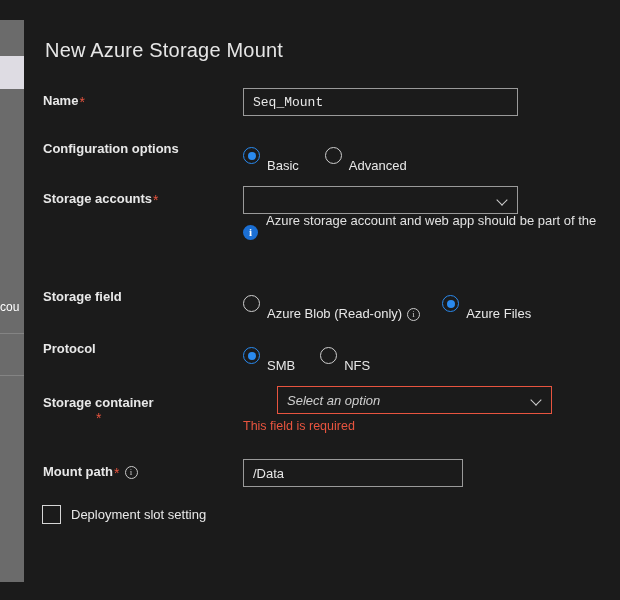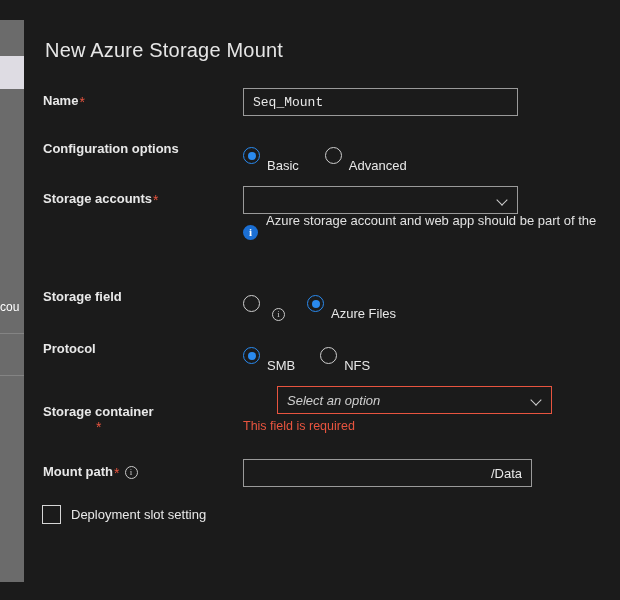--- a/index.html
+++ b/index.html
@@ -365,20 +365,21 @@
     </div>
 
     <div class="row" style="top:286px;height:22px;">
       <div class="f-label" style="top:3px;">
         <span>Storage field</span>
       </div>
       <div class="radio-group" style="left:219px;top:0px;">
         <div class="radio-opt">
           <span class="radio-mark"></span>
           <span class="radio-text">
+              <span>Azure Blob (Read-only)</span>
               <span class="info-outline"></span>
             </span>
         </div>
         <div class="radio-opt on" style="margin-left:22px;">
           <span class="radio-mark"></span>
           <span class="radio-text">Azure Files</span>
         </div>
       </div>
     </div>
 
@@ -392,38 +393,38 @@
           <span class="radio-text">SMB</span>
         </div>
         <div class="radio-opt" style="margin-left:25px;">
           <span class="radio-mark"></span>
           <span class="radio-text">NFS</span>
         </div>
       </div>
     </div>
 
     <div class="row" style="top:386px;height:30px;">
-      <div class="f-label" style="top:18px;flex-direction:column;">
+      <div class="f-label" style="top:9px;flex-direction:column;">
         <span>Storage container</span>
           <span class="req">*</span>
       </div>
       <div class="dd error" style="left:219px;top:0px;width:275px;margin-left:34px;">
         <span class="dd-value placeholder">Select an option</span>
         <span class="chev"></span>
       </div>
     </div>
     <div class="err-msg" style="left:219px;top:419px;">This field is required</div>
 
     <div class="row" style="top:459px;height:30px;">
       <div class="f-label" style="top:5px;">
         <span>Mount path</span>
           <span class="req">*</span>
           <span class="info-outline"></span>
       </div>
-      <input class="txt-input" style="left: 219px; top: 0px; width: 289px; text-align: right;" value="/Data">
+      <input class="txt-input" style="left: 219px; top: 0px; width: 220px;" value="/Data">
     </div>
 
     <div class="chk-row" style="left:18px;top:505px;">
       <span class="chk-box"></span>
       <span class="chk-label">Deployment slot setting</span>
     </div>
 
   </div>
 </div>
 

